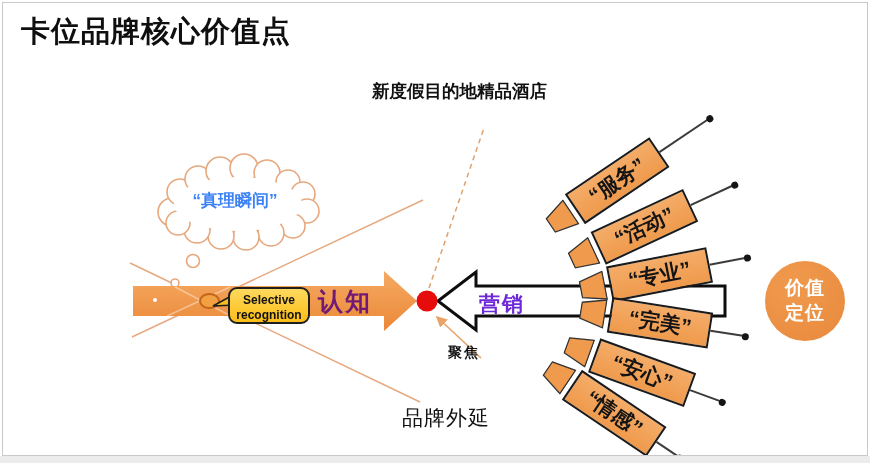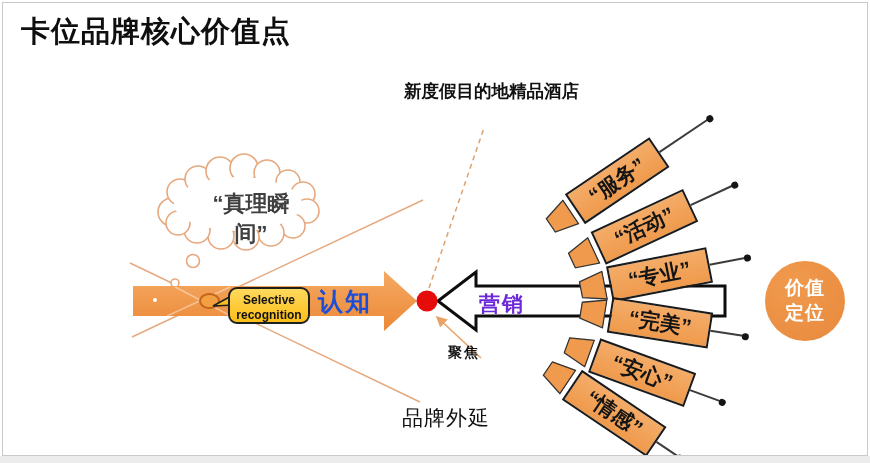--- a/index.html
+++ b/index.html
@@ -4,23 +4,23 @@
 <style>
   html,body{margin:0;padding:0;background:#ffffff;}
   .canvas{position:relative;width:870px;height:463px;background:#ffffff;overflow:hidden;
           font-family:"Liberation Sans","DejaVu Sans",sans-serif;}
   .slide-border{position:absolute;left:2px;top:2px;width:864px;height:452px;
                 border:1px solid #c9c9c9;pointer-events:none;}
   .bottom-strip{position:absolute;left:0;top:456px;width:870px;height:7px;background:#ececec;}
   .abs{position:absolute;}
   svg.layer{position:absolute;left:0;top:0;}
   .title{left:21px;top:12px;font-size:29px;font-weight:bold;color:#0f0f0f;letter-spacing:1px;}
-  .subtitle{left:372px;top:79px;font-size:17.5px;font-weight:bold;color:#111;margin-left:32px;}
-  .cloud-text{left:199px;top:189px;width:104px;text-align:center;font-size:22px;font-weight:bold;color:#404040;}
-  .cognition{left:318px;top:285px;width:58px;font-size:25px;font-weight:bold;color:#1d4ed8;letter-spacing:2px;}
+  .subtitle{left:372px;top:79px;font-size:17.5px;font-weight:bold;color:#111;}
+  .cloud-text{left:183px;top:189px;width:104px;text-align:center;font-size:17px;font-weight:bold;color:#3b82f6;}
+  .cognition{left:318px;top:285px;width:58px;font-size:25px;font-weight:bold;color:#701a75;letter-spacing:2px;}
   .marketing{left:479px;top:290px;font-size:21px;font-weight:bold;color:#6d28d9;letter-spacing:2px;}
   .focus{left:448px;top:344px;font-size:14px;font-weight:bold;color:#111;letter-spacing:2px;}
   .brandext{left:402px;top:404px;font-size:21px;font-weight:normal;color:#111;letter-spacing:1px;}
   .callout{left:228px;top:287px;width:78px;height:33px;border:2px solid #1f1f1f;border-radius:9px;
            background:linear-gradient(#ffd95e,var(--callout-yellow,#fbbe17));
            display:flex;flex-direction:column;align-items:center;justify-content:flex-end;
            font-size:12px;font-weight:bold;color:#111;line-height:1.2;}
   .value-circle{left:765px;top:261px;width:80px;height:80px;border-radius:50%;
                 background:radial-gradient(circle at 35% 30%, #f09a4d, var(--value-circle,#e8893d));
                 display:flex;flex-direction:column;align-items:center;justify-content:center;

